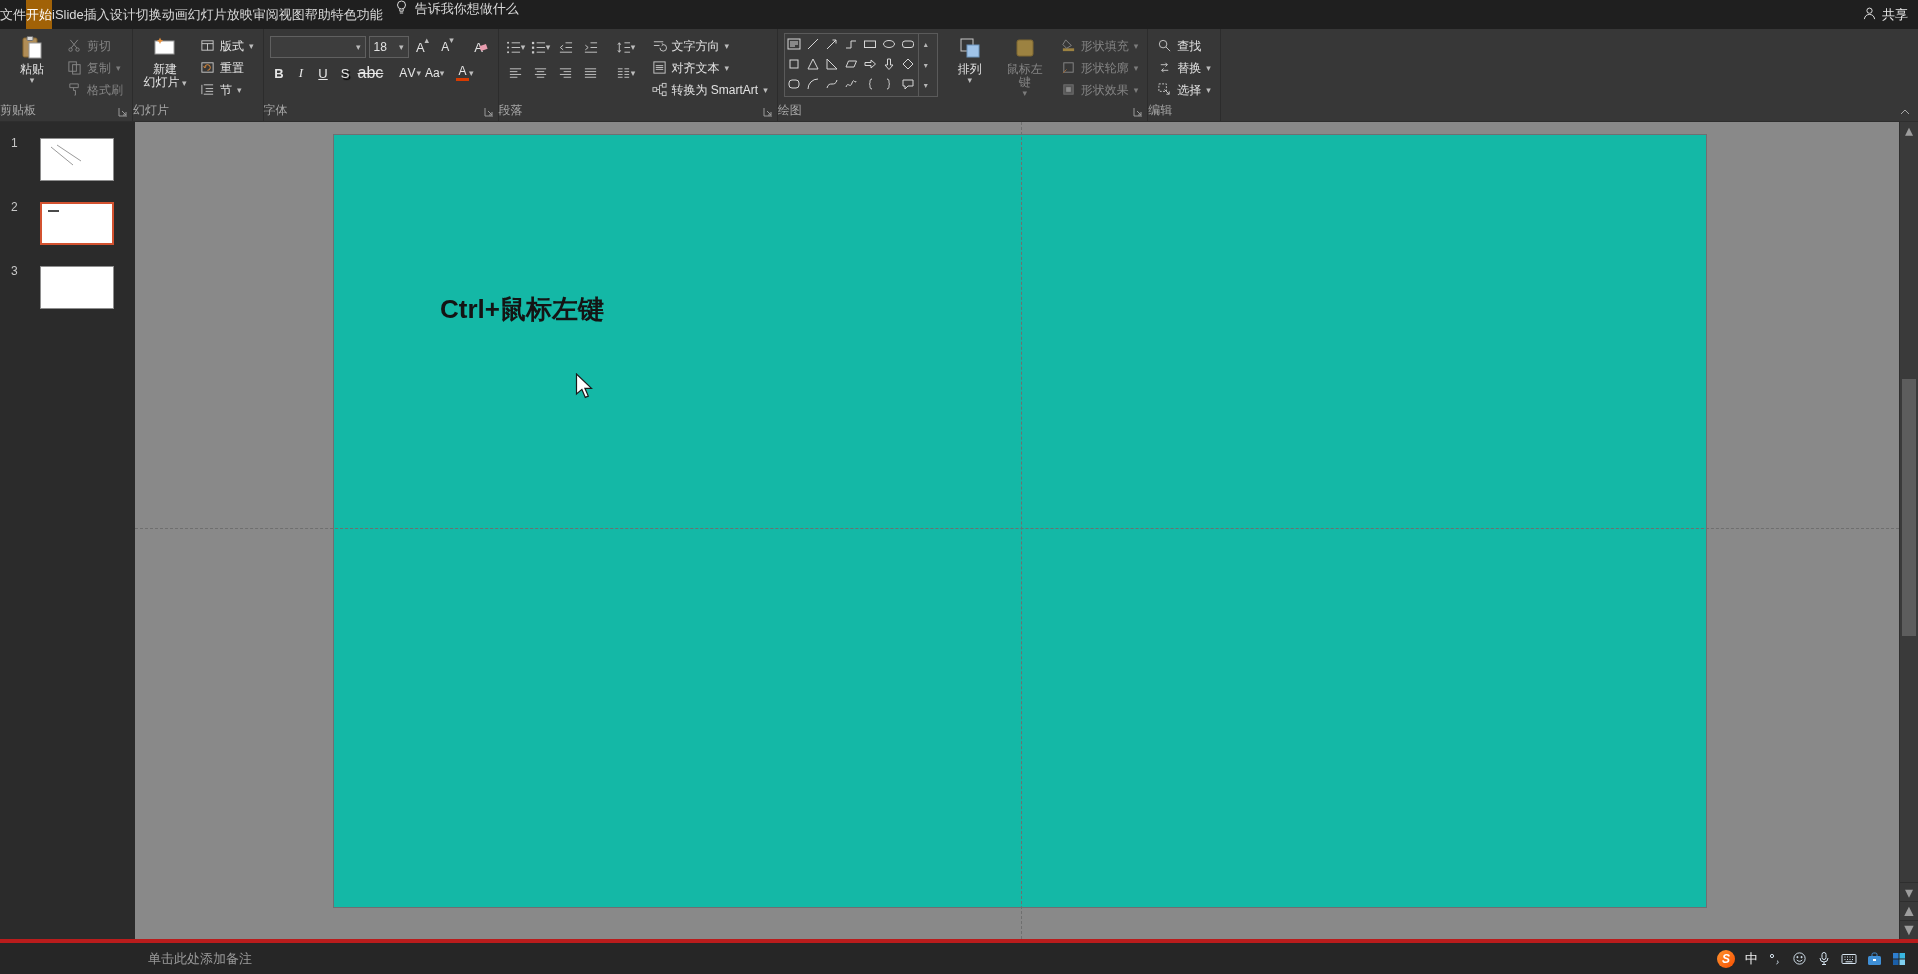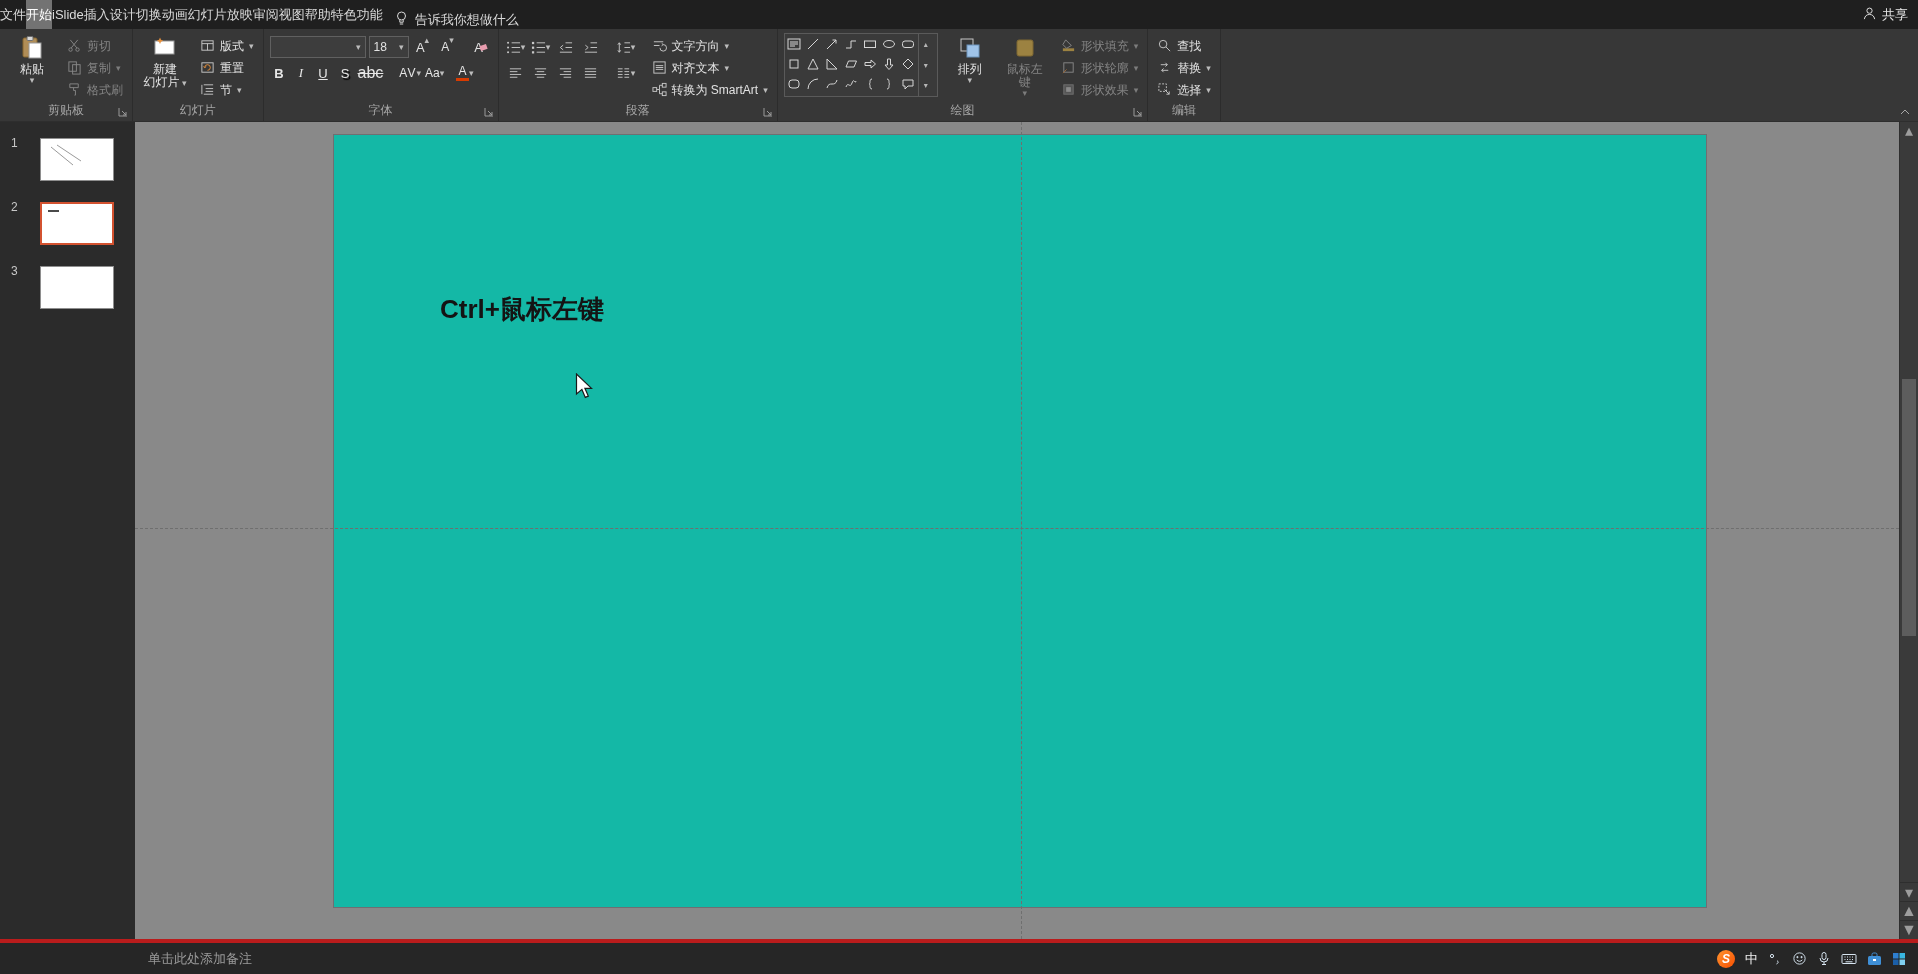--- a/index.html
+++ b/index.html
@@ -3,29 +3,29 @@
 <meta charset="utf-8">
 <style>
   html,body{margin:0;padding:0}
   body{width:1918px;height:974px;position:relative;overflow:hidden;background:#898989;
        font-family:"Liberation Sans",sans-serif;-webkit-font-smoothing:antialiased}
   #app{position:absolute;inset:0}
 
   
   #menubar{position:absolute;left:0;top:0;right:0;height:29px;background:#1f1f1f;display:flex;align-items:stretch;color:#d9d9d9;font-size:13px}
   .tab{display:flex;align-items:center;padding:0 0;cursor:default;white-space:nowrap}
-  .tab.active{background:#737373;color:#fff}
-  #tellme{display:flex;align-items:flex-end;gap:7px;padding:0 12px;color:#d9d9d9;white-space:nowrap}
+  .tab.active{background:#a16207;color:#fff}
+  #tellme{display:flex;align-items:flex-start;gap:7px;padding:0 12px;color:#d9d9d9;white-space:nowrap}
   #share{position:absolute;right:10px;top:0;height:29px;display:flex;align-items:center;gap:5px;color:#e6e6e6}
 
   
   #ribbon{position:absolute;left:0;top:29px;right:0;height:93px;background:#373737;display:flex;color:#e2e2e2;font-size:12px;border-bottom:1px solid #2e2e2e;box-sizing:border-box}
   .rgroup{position:relative;border-right:1px solid #2c2c2c;padding:4px 6px 18px 6px;box-sizing:border-box}
   .rgroup .content{display:flex;gap:6px;height:100%;align-items:flex-start}
-  .glabel{position:absolute;left:0;right:0;bottom:2px;text-align:center;font-size:12px;color:#a6a6a6;pointer-events:none}
+  .glabel{position:absolute;left:0;right:0;bottom:2px;font-size:12px;color:#a6a6a6;pointer-events:none}
   .launcher{position:absolute;right:3px;bottom:3px;width:12px;height:12px;color:#9a9a9a;display:flex;align-items:center;justify-content:center}
   .bigbtn{width:52px;display:flex;flex-direction:column;align-items:center;gap:2px;padding-top:2px;text-align:center;line-height:13px;cursor:default}
   .bigbtn .cap{display:flex;flex-direction:column;align-items:center}
   .stackcol{display:flex;flex-direction:column;gap:1px;padding-top:3px}
   .sbtn{display:flex;align-items:center;gap:5px;height:21px;padding:0 3px;white-space:nowrap;cursor:default}
   .disabled{color:#848484}
   .disabled svg{opacity:.55}
   .dd{font-size:9px;color:#bcbcbc;line-height:1}
   .disabled .dd{color:#7c7c7c}
   .rows{display:flex;flex-direction:column;gap:4px;padding-top:3px}

